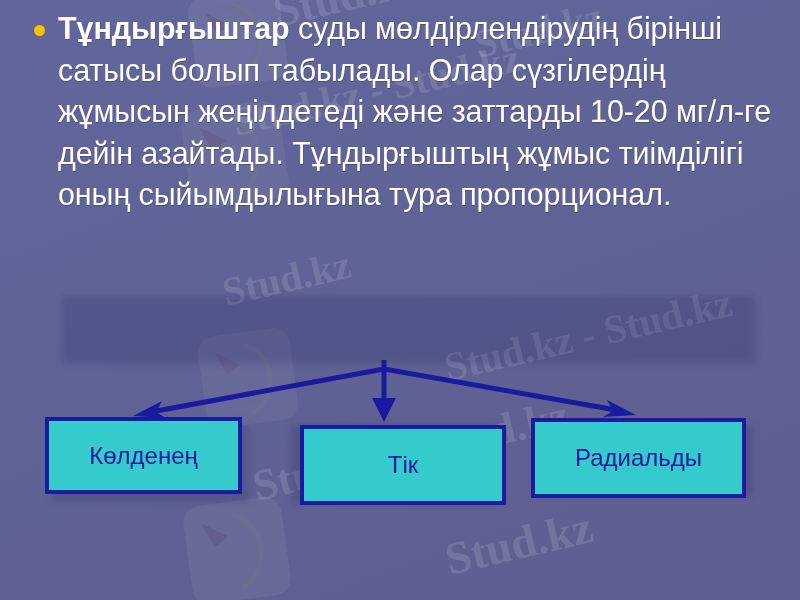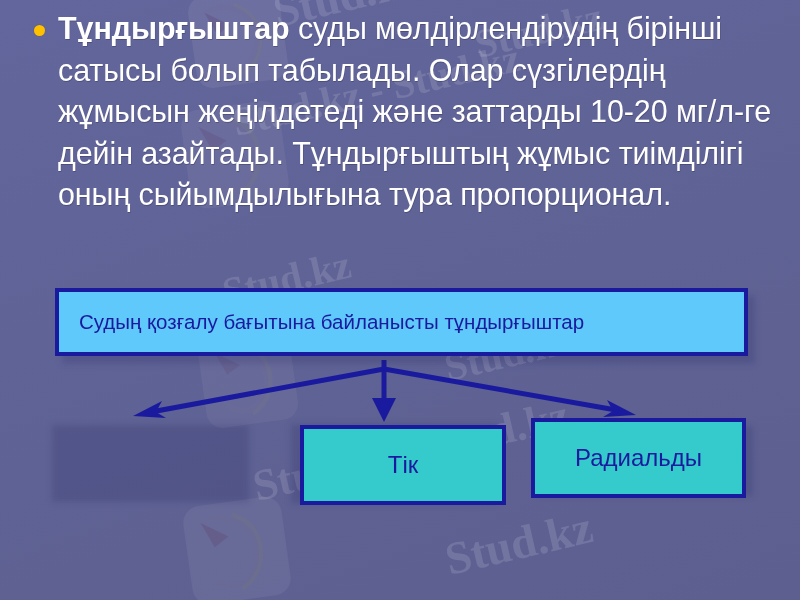--- a/index.html
+++ b/index.html
@@ -199,25 +199,25 @@
       <path d="M384,422 L372,398 L396,398 Z" fill="#1a1a9e"></path>
     </g>
 
     <g>
       <path d="M384,369 L616,410" stroke="#1a1a9e" stroke-width="5" fill="none"></path>
       <path d="M636,415 L607,400 L613,411 L603,417 Z" fill="#1a1a9e"></path>
     </g>
   </svg>
 
   <div class="node-shadow" style="left:62px; top:296px; width:693px; height:68px;"></div>
-  <div class="node" id="node-top">
-    <span>Судың қозғалу бағытына байланысты тұндырғыштар</span>
-  </div>
 
   <div class="node-shadow" style="left:52px; top:425px; width:197px; height:77px;"></div>
+  <div class="node" id="node-horizontal">
+    <span>Көлденең</span>
+  </div>
 
   <div class="node-shadow" style="left:291px; top:424px; width:207px; height:80px;"></div>
   <div class="node" id="node-vertical">
     <span>Тік</span>
   </div>
 
   <div class="node-shadow" style="left:538px; top:426px; width:215px; height:70px;"></div>
   <div class="node" id="node-radial">
     <span>Радиальды</span>
   </div>

